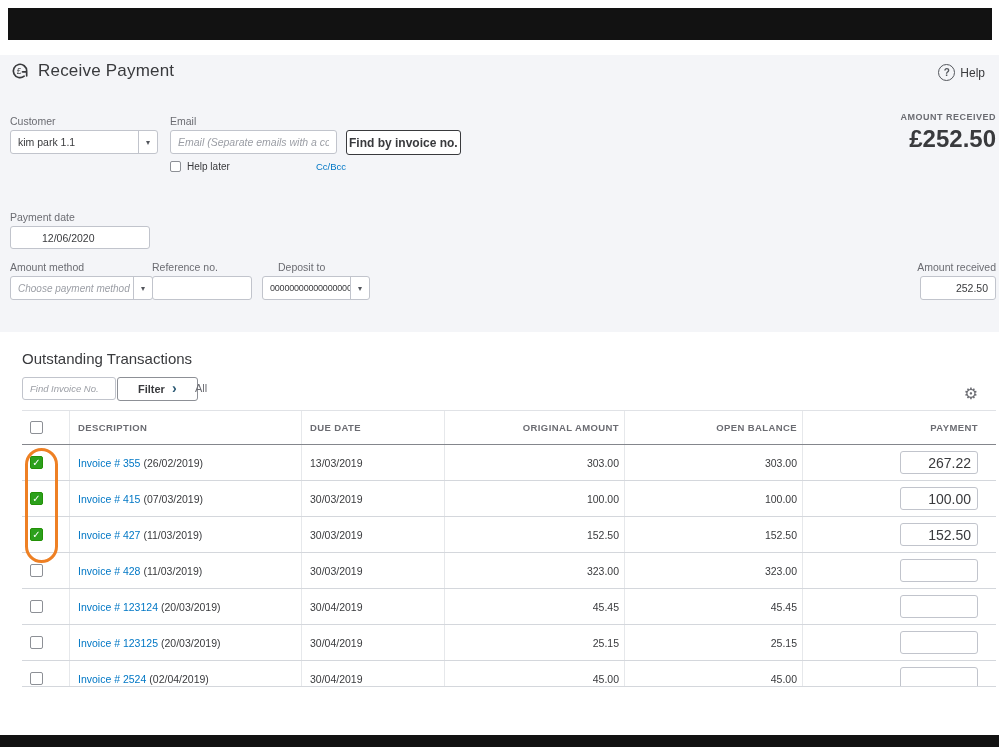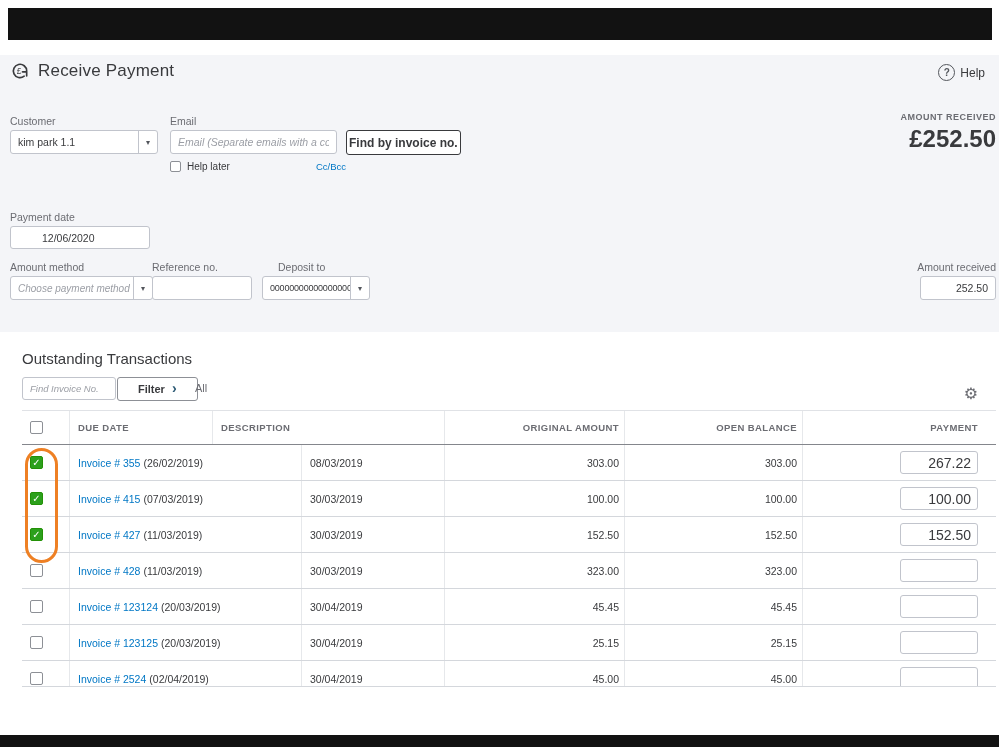--- a/index.html
+++ b/index.html
@@ -135,36 +135,36 @@
   <span class="filter-chevron">›</span>
 </div>
 <span class="all-label">All</span>
 <span class="gear">⚙</span>
 
 <div class="table">
   <div class="t-head">
     <div class="cell c-check">
         <span class="cb"></span>
       </div>
+    <div class="cell c-desc">DESCRIPTION</div>
     <div class="cell c-due">DUE DATE</div>
-    <div class="cell c-desc">DESCRIPTION</div>
     <div class="cell c-orig">ORIGINAL AMOUNT</div>
     <div class="cell c-open">OPEN BALANCE</div>
     <div class="cell c-pay">PAYMENT</div>
   </div>
   <div id="table-body">
   <div class="t-row">
     <div class="cell c-check">
           <span class="cb checked">✓</span>
         </div>
     <div class="cell c-desc">
       <a class="inv-link">Invoice # 355</a>
       <span class="inv-date">(26/02/2019)</span>
     </div>
-    <div class="cell c-due">08/03/2019</div>
+    <div class="cell c-due">13/03/2019</div>
     <div class="cell c-orig">303.00</div>
     <div class="cell c-open">303.00</div>
     <div class="cell c-pay">
           <input class="pay-input" value="267.22" style="">
         </div>
   </div>
 
   <div class="t-row">
     <div class="cell c-check">
           <span class="cb checked">✓</span>

